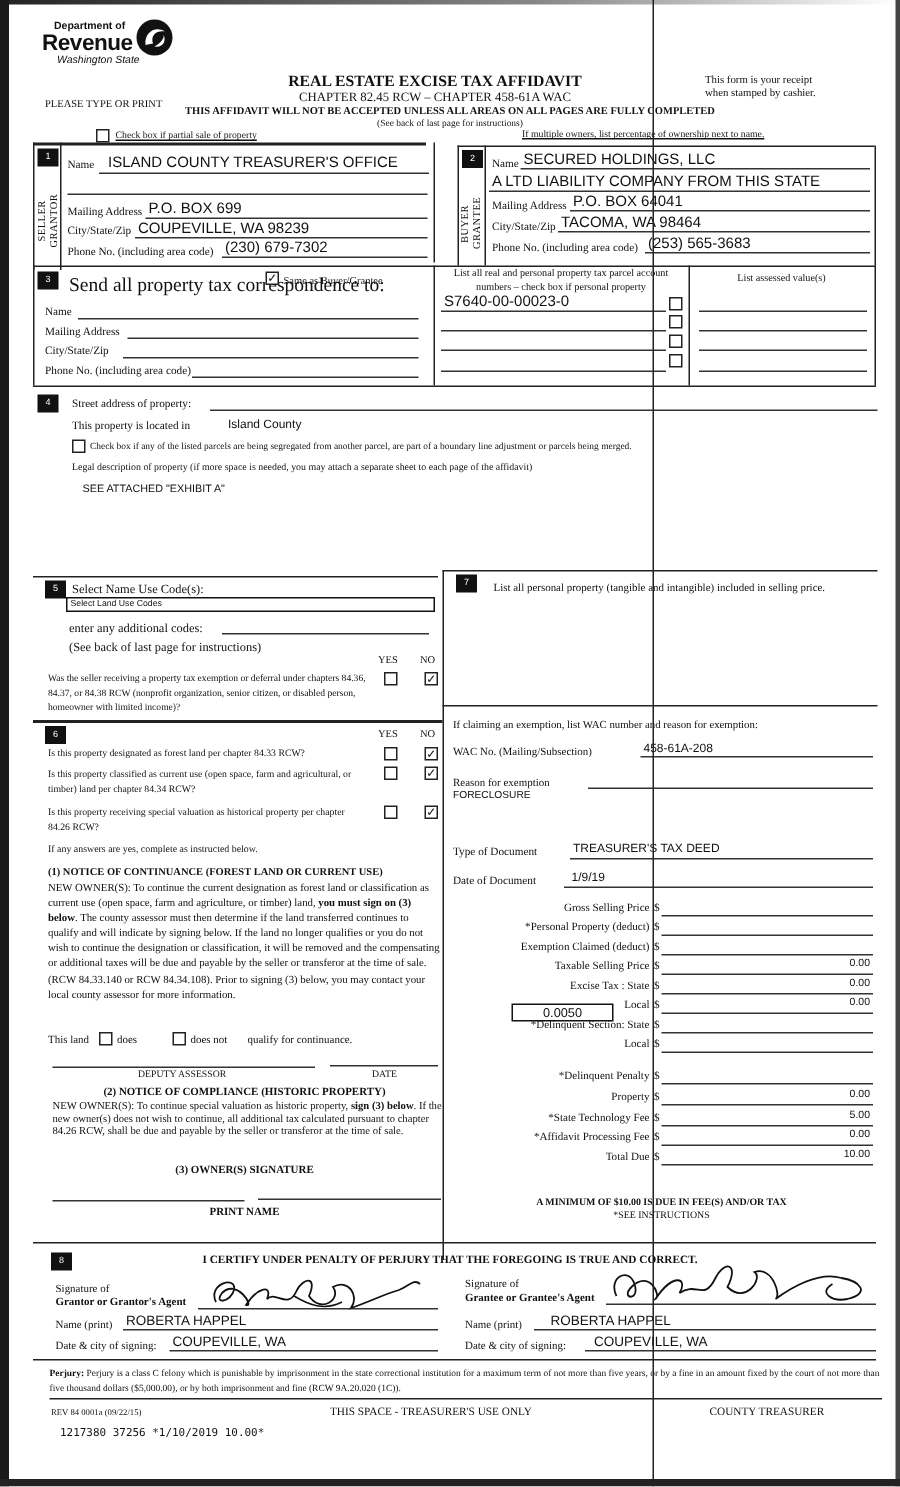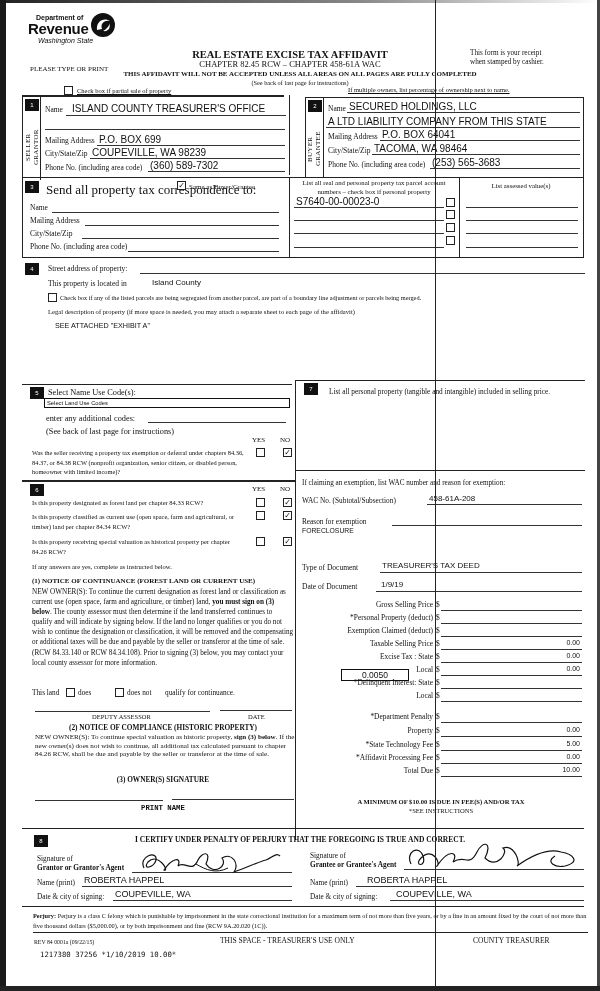--- a/index.html
+++ b/index.html
@@ -74,21 +74,21 @@
 <div class="line" style="left:66px;top:115px;width:220px;"></div>
 <div class="fill" style="left:72px;top:103px;">ISLAND COUNTY TREASURER'S OFFICE</div>
 <div class="line" style="left:45px;top:129px;width:240px;"></div>
 <div class="lbl" style="left:45px;top:137px;">Mailing Address</div>
 <div class="fill" style="left:99px;top:134px;">P.O. BOX 699</div>
 <div class="line" style="left:97px;top:145px;width:188px;"></div>
 <div class="lbl" style="left:45px;top:150px;">City/State/Zip</div>
 <div class="fill" style="left:92px;top:147px;">COUPEVILLE, WA 98239</div>
 <div class="line" style="left:90px;top:158px;width:195px;"></div>
 <div class="lbl" style="left:45px;top:164px;">Phone No. (including area code)</div>
-<div class="fill" style="left:150px;top:160px;">(360) 589-7302</div>
+<div class="fill" style="left:150px;top:160px;">(230) 679-7302</div>
 <div class="line" style="left:148px;top:171px;width:137px;"></div>
 
 <div class="badge" style="left:308px;top:100px;">2</div>
 <div class="vert" style="left:306px;top:125px;height:48px;width:16px;">
   <span>BUYER</span><br><span>GRANTEE</span>
 </div>
 <div class="lbl" style="left:328px;top:105px;">Name</div>
 <div class="fill" style="left:349px;top:101px;">SECURED HOLDINGS, LLC</div>
 <div class="line" style="left:347px;top:112px;width:233px;"></div>
 <div class="fill" style="left:328px;top:116px;">A LTD LIABILITY COMPANY FROM THIS STATE</div>
@@ -207,28 +207,28 @@
 <div class="lbl" style="left:92px;top:713px;font-size:6.5px;">DEPUTY ASSESSOR</div>
 <div class="lbl" style="left:248px;top:713px;font-size:6.5px;">DATE</div>
 
 <div class="lbl bold center" style="left:32px;top:724px;width:262px;font-size:7.3px;">(2) NOTICE OF COMPLIANCE (HISTORIC PROPERTY)</div>
 <div class="para" style="left:35px;top:733px;width:262px;font-size:7.1px;line-height:8.5px;">
   <span>NEW OWNER(S): To continue special valuation as historic property, </span><b>sign (3) below</b><span>. If the new owner(s) does not wish to continue, all additional tax calculated pursuant to chapter 84.26 RCW, shall be due and payable by the seller or transferor at the time of sale.</span>
 </div>
 <div class="lbl bold center" style="left:32px;top:776px;width:262px;font-size:7.3px;">(3)  OWNER(S) SIGNATURE</div>
 <div class="line" style="left:35px;top:800px;width:128px;"></div>
 <div class="line" style="left:172px;top:799px;width:122px;"></div>
-<div class="lbl bold center" style="left:32px;top:804px;width:262px;font-size:7.3px;font-family:Liberation Mono, monospace;">PRINT NAME</div>
+<div class="lbl bold center" style="left:32px;top:804px;width:262px;font-size:7.3px;">PRINT NAME</div>
 
 <div class="badge" style="left:304px;top:383px;">7</div>
 <div class="para" style="left:325px;top:385px;width:265px;font-size:7.3px;line-height:13px;text-indent:4px;">List all  personal property (tangible and intangible) included in selling price.</div>
 <div class="hr" style="left:295px;top:470px;width:290px;"></div>
 
 <div class="lbl" style="left:302px;top:479px;font-size:7.2px;">If claiming an exemption, list WAC number and reason for exemption:</div>
-<div class="lbl" style="left:302px;top:497px;font-size:7.3px;">WAC No. (Subtotal/Subsection)</div>
+<div class="lbl" style="left:302px;top:497px;font-size:7.3px;">WAC No. (Mailing/Subsection)</div>
 <div class="fill" style="left:429px;top:494px;font-size:8px;">458-61A-208</div>
 <div class="line" style="left:427px;top:504px;width:155px;"></div>
 <div class="lbl" style="left:302px;top:518px;font-size:7.3px;">Reason for exemption</div>
 <div class="line" style="left:392px;top:525px;width:190px;"></div>
 <div class="fill" style="left:302px;top:527px;font-size:6.8px;">FORECLOSURE</div>
 
 <div class="lbl" style="left:302px;top:564px;font-size:7.5px;">Type of Document</div>
 <div class="fill" style="left:382px;top:561px;font-size:8px;">TREASURER'S TAX DEED</div>
 <div class="line" style="left:380px;top:572px;width:202px;"></div>
 <div class="lbl" style="left:302px;top:583px;font-size:7.5px;">Date of Document</div>
@@ -253,29 +253,29 @@
     <div class="line" style="left: 441px; top: 649px; width: 141px;"></div>
     <div class="fill right" style="left: 441px; top: 639px; width: 139px; font-size: 7px;">0.00</div>
     <div class="lbl right" style="left: 300px; top: 653px; width: 133px; font-size: 7.4px;">Excise Tax : State</div>
     <div class="lbl" style="left: 436px; top: 653px; font-size: 7.4px;">$</div>
     <div class="line" style="left: 441px; top: 662px; width: 141px;"></div>
     <div class="fill right" style="left: 441px; top: 652px; width: 139px; font-size: 7px;">0.00</div>
     <div class="lbl right" style="left: 300px; top: 666px; width: 133px; font-size: 7.4px;">Local</div>
     <div class="lbl" style="left: 436px; top: 666px; font-size: 7.4px;">$</div>
     <div class="line" style="left: 441px; top: 675px; width: 141px;"></div>
     <div class="fill right" style="left: 441px; top: 665px; width: 139px; font-size: 7px;">0.00</div>
-    <div class="lbl right" style="left: 300px; top: 679px; width: 133px; font-size: 7.4px;">*Delinquent Interest: State</div>
+    <div class="lbl right" style="left: 300px; top: 679px; width: 133px; font-size: 7.4px;">*Delinquent Section: State</div>
     <div class="lbl" style="left: 436px; top: 679px; font-size: 7.4px;">$</div>
     <div class="line" style="left: 441px; top: 688px; width: 141px;"></div>
     <div class="fill right" style="left: 441px; top: 678px; width: 139px; font-size: 7px;"></div>
     <div class="lbl right" style="left: 300px; top: 692px; width: 133px; font-size: 7.4px;">Local</div>
     <div class="lbl" style="left: 436px; top: 692px; font-size: 7.4px;">$</div>
     <div class="line" style="left: 441px; top: 701px; width: 141px;"></div>
     <div class="fill right" style="left: 441px; top: 691px; width: 139px; font-size: 7px;"></div>
-    <div class="lbl right" style="left: 300px; top: 713px; width: 133px; font-size: 7.4px;">*Department Penalty</div>
+    <div class="lbl right" style="left: 300px; top: 713px; width: 133px; font-size: 7.4px;">*Delinquent Penalty</div>
     <div class="lbl" style="left: 436px; top: 713px; font-size: 7.4px;">$</div>
     <div class="line" style="left: 441px; top: 722px; width: 141px;"></div>
     <div class="fill right" style="left: 441px; top: 712px; width: 139px; font-size: 7px;"></div>
     <div class="lbl right" style="left: 300px; top: 727px; width: 133px; font-size: 7.4px;">Property</div>
     <div class="lbl" style="left: 436px; top: 727px; font-size: 7.4px;">$</div>
     <div class="line" style="left: 441px; top: 736px; width: 141px;"></div>
     <div class="fill right" style="left: 441px; top: 726px; width: 139px; font-size: 7px;">0.00</div>
     <div class="lbl right" style="left: 300px; top: 741px; width: 133px; font-size: 7.4px;">*State Technology Fee</div>
     <div class="lbl" style="left: 436px; top: 741px; font-size: 7.4px;">$</div>
     <div class="line" style="left: 441px; top: 750px; width: 141px;"></div>

